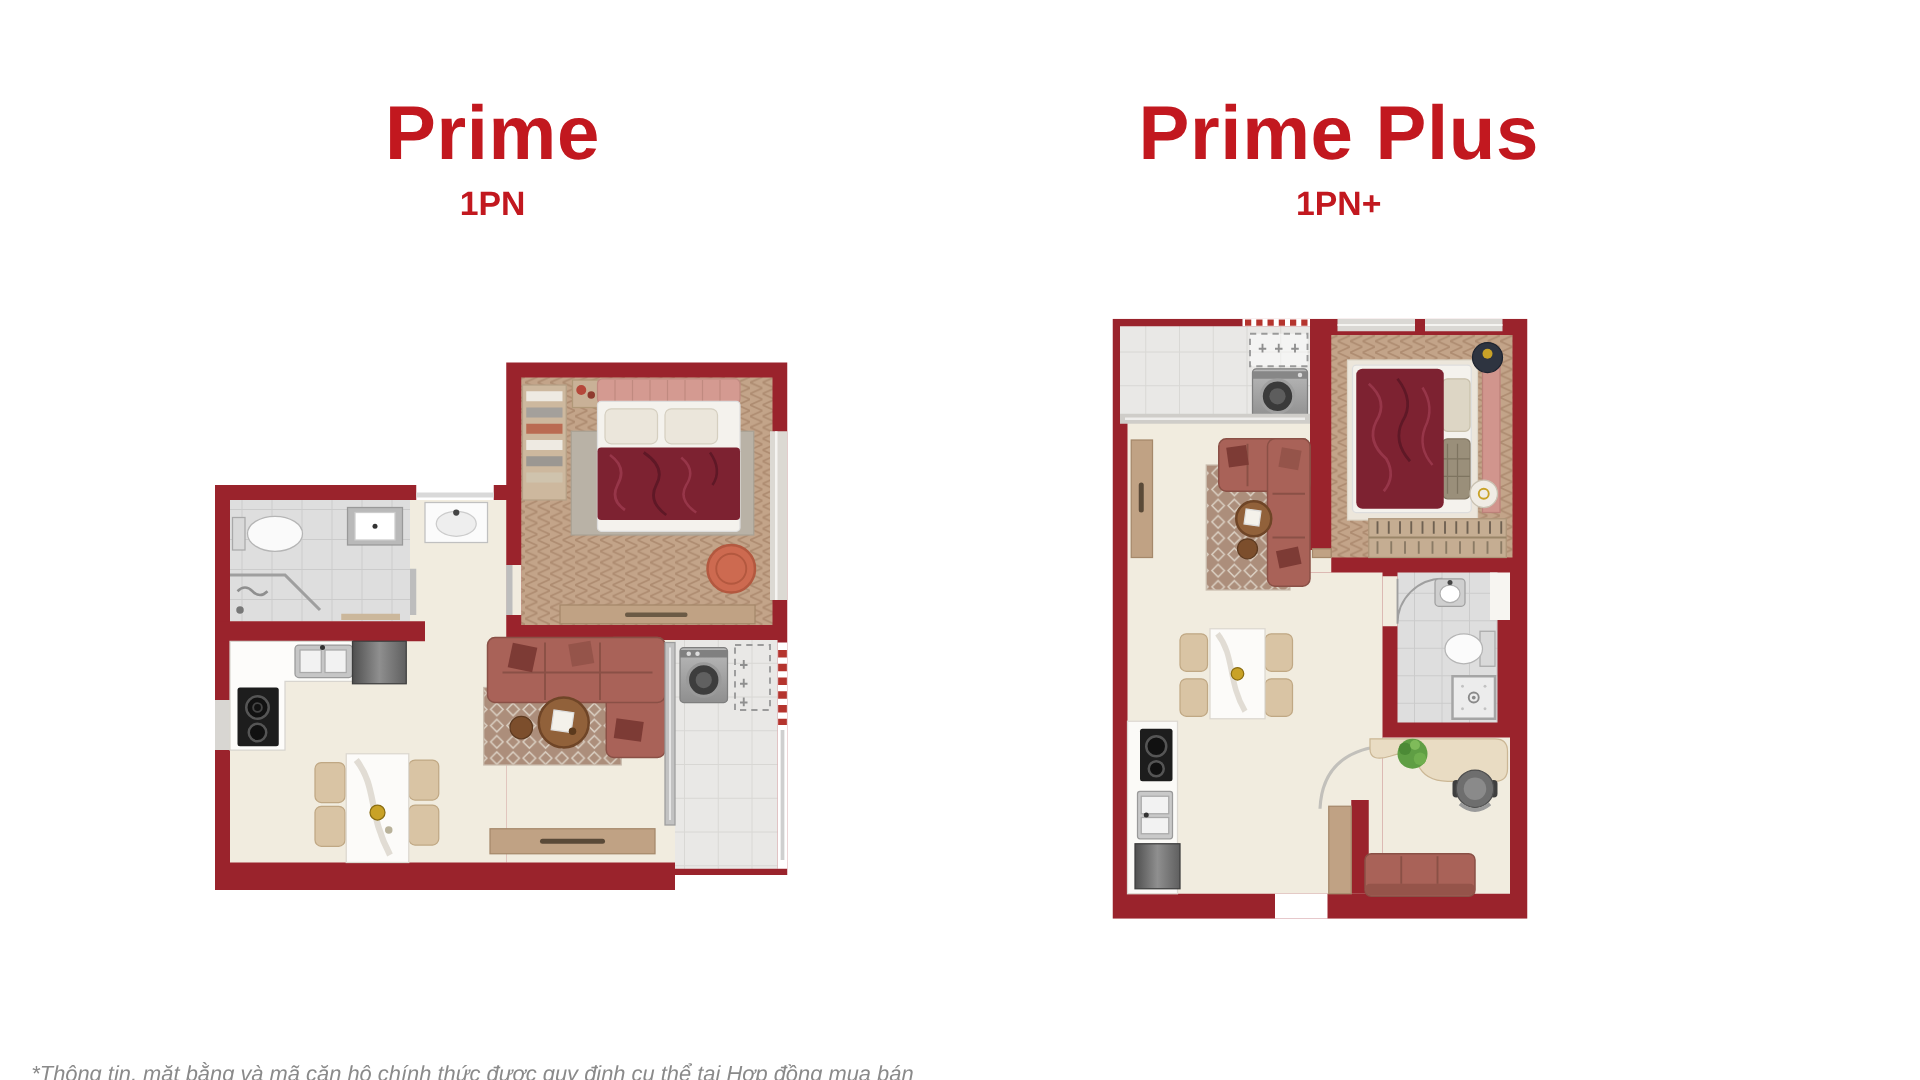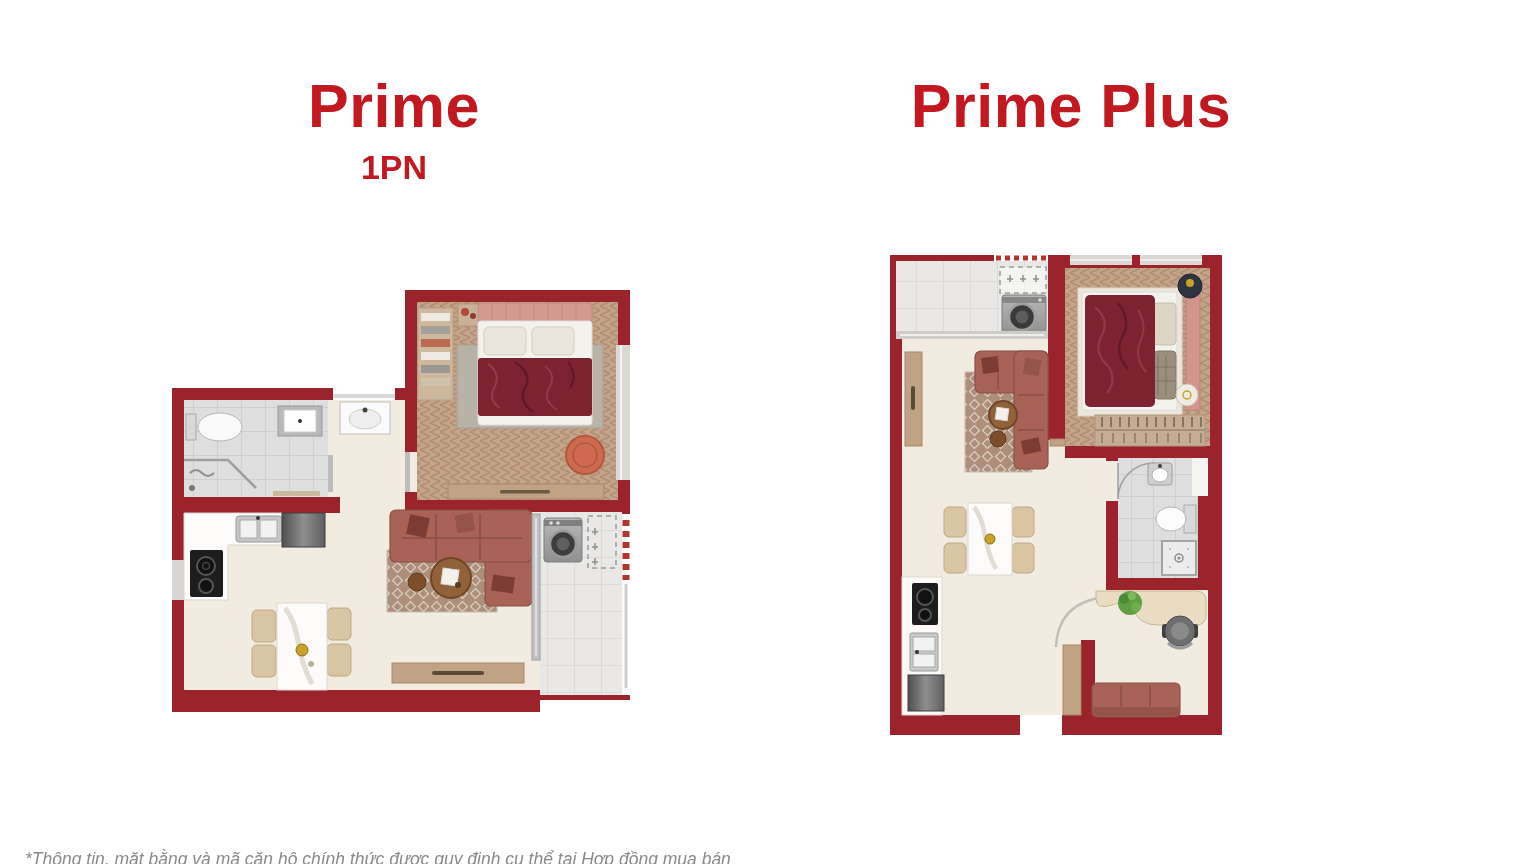--- a/index.html
+++ b/index.html
@@ -1,20 +1,20 @@
 <!DOCTYPE html>
 <html style="--title-red: #c2181f; --wall: #9a232c; --cream: #f1ecdf; --sofa: #a96258; --blanket: #7d2231; --bg: #ffffff;"><head>
 <meta charset="utf-8">
 <style>
   html,body{margin:0;padding:0;background:#fff;}
   .canvas{position:relative;width:1536px;height:864px;background:var(--bg,#ffffff);overflow:hidden;
           font-family:"Liberation Sans",sans-serif;padding-left:24px;}
   .title-block{position:absolute;text-align:center;}
   .title-block h1{margin:0;font-size:61px;line-height:1;font-weight:bold;color:var(--title-red,#c2181f);letter-spacing:.5px;}
-  .title-block h2{margin:13px 0 0 0;font-size:34px;line-height:1;font-weight:bold;color:var(--title-red,#c2181f);}
+  .title-block h2{margin:13px 0 0 0;font-size:27px;line-height:1;font-weight:bold;color:var(--title-red,#c2181f);}
   #tb-left{left:164px;top:76px;width:460px;}
   #tb-right{left:886px;top:76px;width:370px;text-align:center;}
   .footnote{position:absolute;left:25px;top:831px;font-style:italic;color:#8a8a8a;font-size:17.5px;font-weight:500;}
   #plan-left-svg{position:absolute;left:170px;top:288px;width:460px;height:424px;}
   #plan-right-svg{position:absolute;left:890px;top:255px;width:332px;height:480px;}
   .wall{fill:var(--wall,#9a232c);}
   .cream{fill:var(--cream,#f1ecdf);}
   .sofa{fill:var(--sofa,#a96258);stroke:#8a5046;stroke-width:1.2;}
   .blanket{fill:var(--blanket,#7d2231);}
   .chair{fill:#d9c4a4;stroke:#c0a884;stroke-width:1;}
@@ -27,20 +27,21 @@
 
 <div class="canvas">
 
   <div class="title-block" id="tb-left">
     <h1>Prime</h1>
     <h2>1PN</h2>
   </div>
 
   <div class="title-block" id="tb-right">
     <h1>Prime Plus</h1>
+    <h2>1PN+</h2>
   </div>
 
   <svg id="plan-left-svg" viewBox="0 0 460 424">
     <defs>
       <pattern id="Lwood" width="18" height="10" patternUnits="userSpaceOnUse" patternTransform="rotate(90)">
         <rect width="18" height="10" fill="#c3a489"></rect>
         <path d="M0,10 L4.5,0 L9,10 L13.5,0 L18,10" stroke="#ae8c71" stroke-width="1.4" fill="none"></path>
       </pattern>
       <pattern id="Ltile" width="24" height="24" patternUnits="userSpaceOnUse">
         <rect width="24" height="24" fill="#dedede"></rect>

